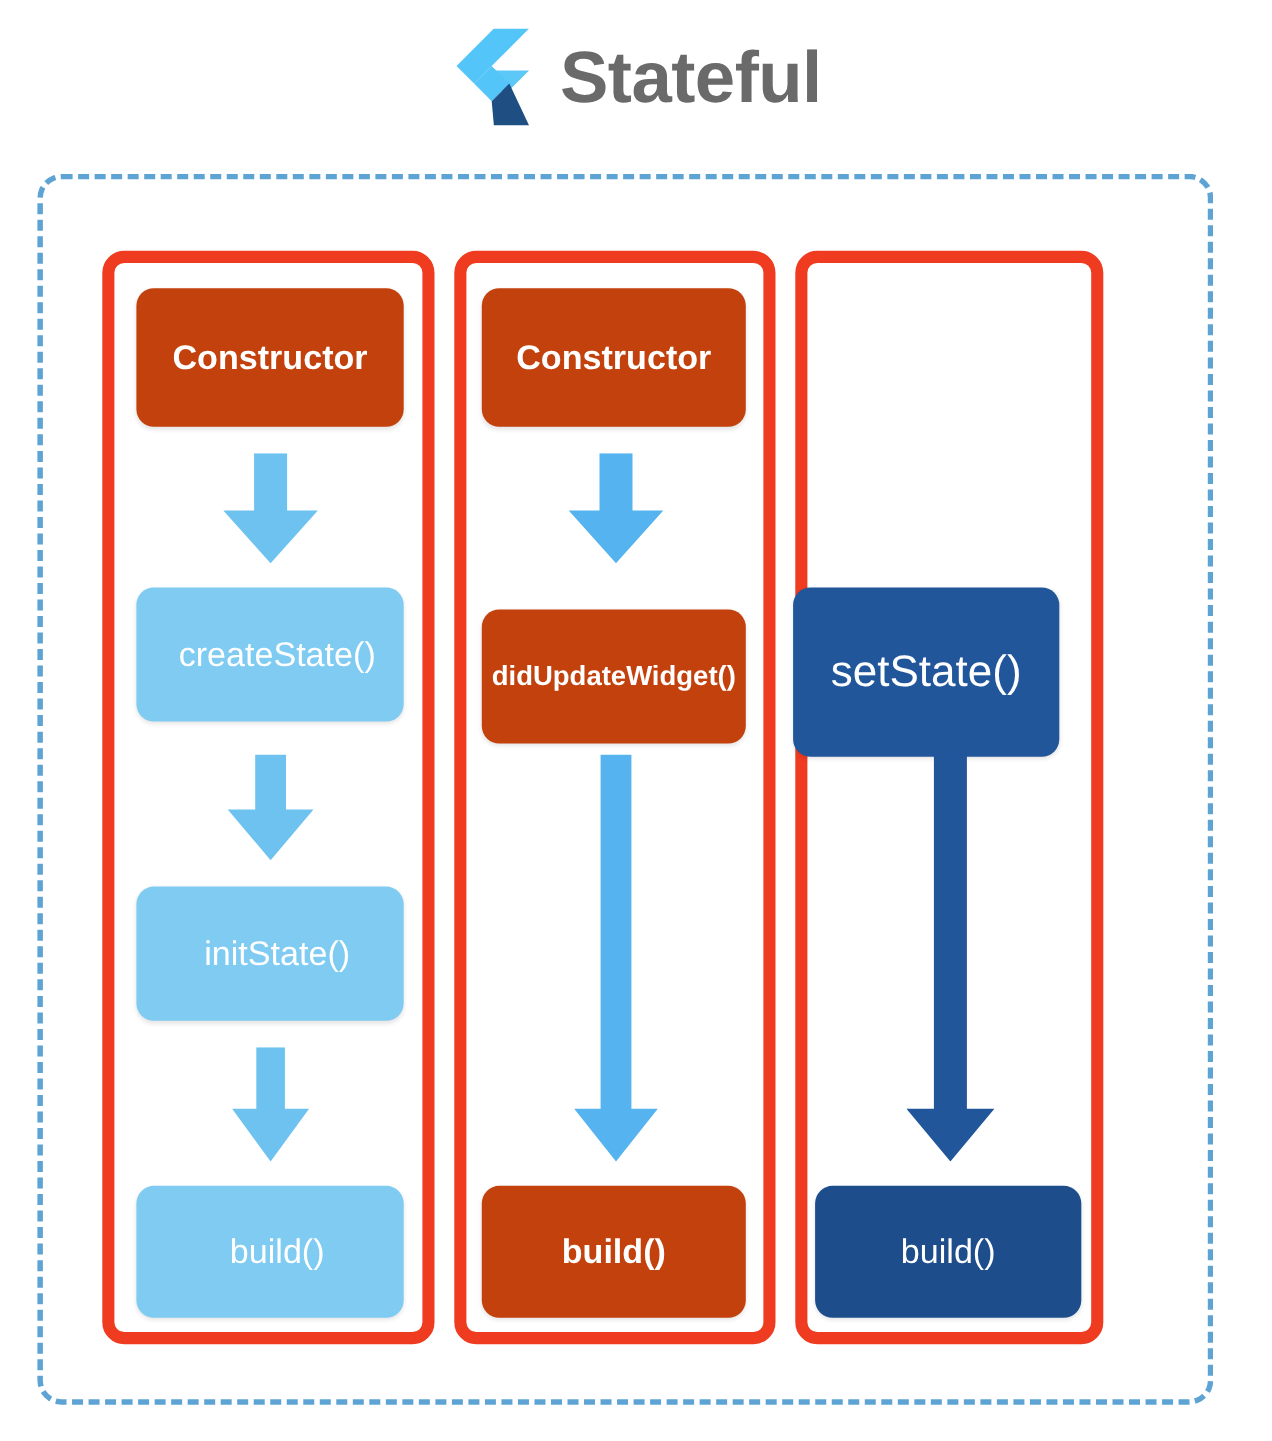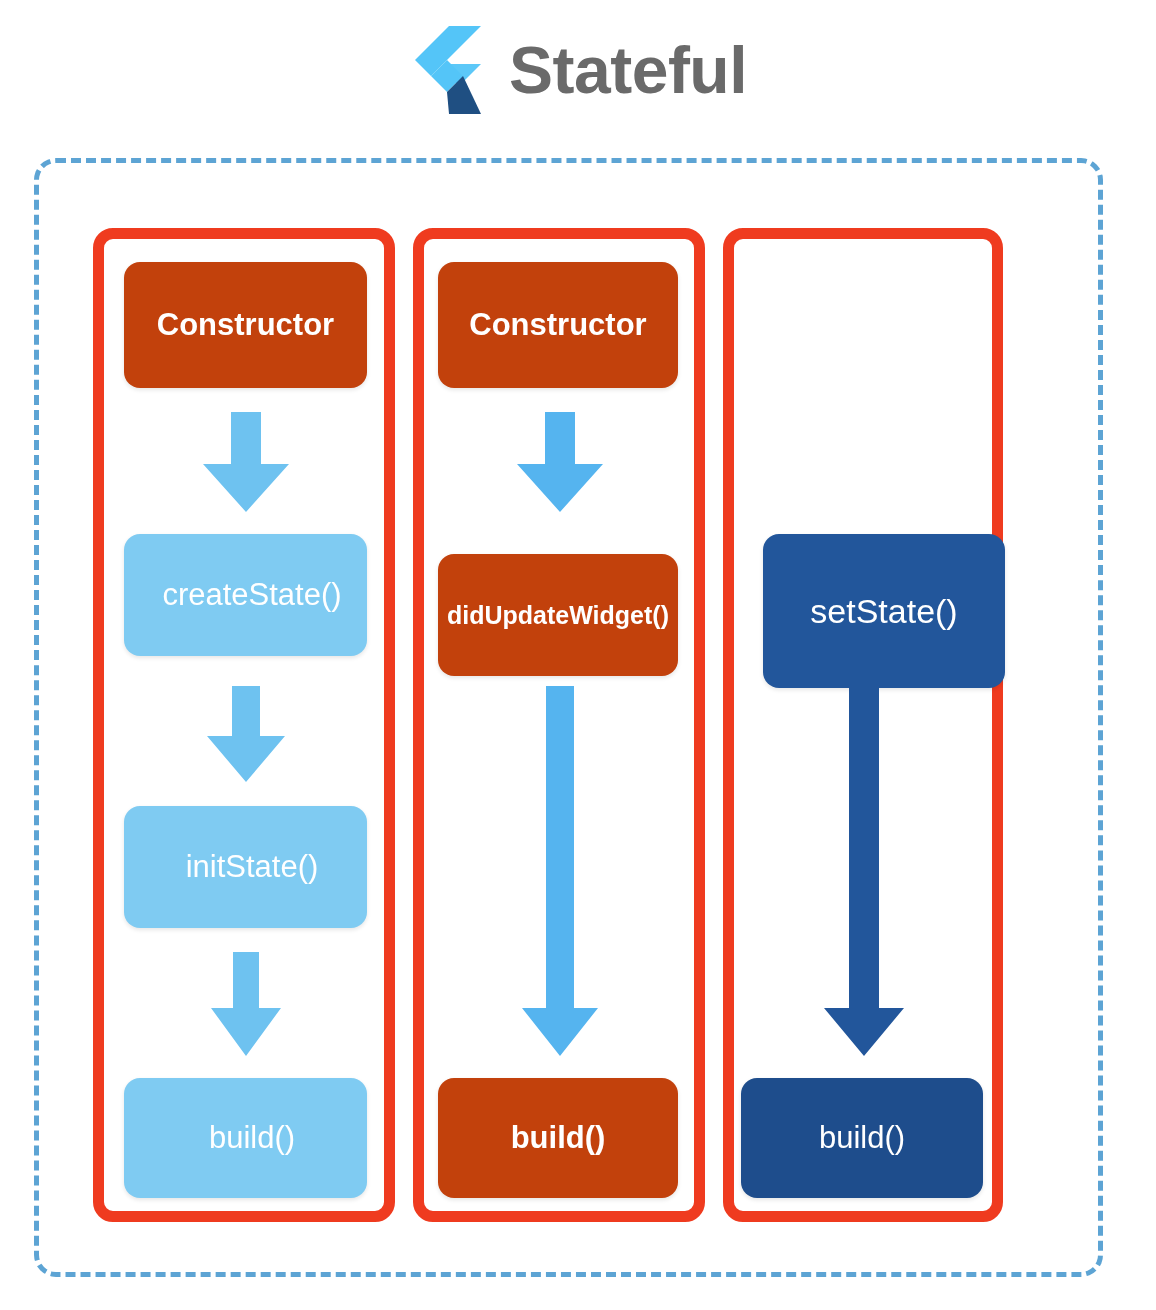--- a/index.html
+++ b/index.html
@@ -71,21 +71,21 @@
   
   #node-constructor-1 { left:124px; top:262px;  width:243px; height:126px; font-size:31px; }
   #node-createstate   { left:124px; top:534px;  width:243px; height:122px; font-size:31px; }
   #node-initstate     { left:124px; top:806px;  width:243px; height:122px; font-size:31px;text-align:right; }
   #node-build-1       { left:124px; top:1078px; width:243px; height:120px; font-size:31px; }
   
   #node-constructor-2 { left:438px; top:262px;  width:240px; height:126px; font-size:31px; }
   #node-didupdate     { left:438px; top:534px;  width:240px; height:122px; font-size:25px;margin-top:20px; }
   #node-build-2       { left:438px; top:1078px; width:240px; height:120px; font-size:31px; }
   
-  #node-setstate      { left:763px; top:534px;  width:242px; height:154px; font-size:34px; }
+  #node-setstate      { left:721px; top:534px;  width:242px; height:154px; font-size:40px; }
   #node-build-3       { left:741px; top:1078px; width:242px; height:120px; font-size:31px; }
 
   
   .arrow{ position:absolute; }
   #arrow-c1-createstate { left:203px; top:412px; width:86px; height:100px; }
   #arrow-createstate-initstate { left:207px; top:686px; width:78px; height:96px; }
   #arrow-initstate-build { left:211px; top:952px; width:70px; height:104px; }
   #arrow-c2-didupdate { left:517px; top:412px; width:86px; height:100px; }
   #arrow-didupdate-build { left:522px; top:686px; width:76px; height:370px; }
   #arrow-setstate-build { left:824px; top:686px; width:80px; height:370px; }

